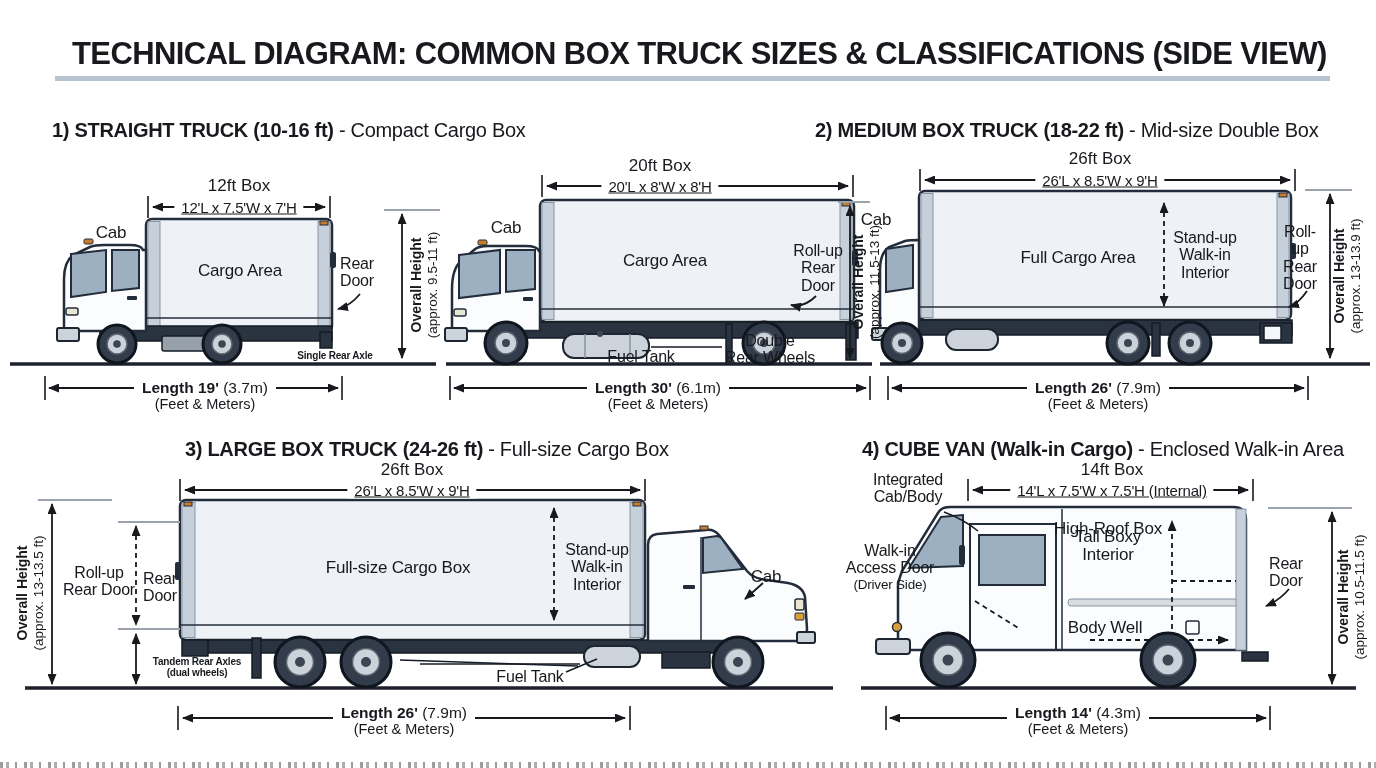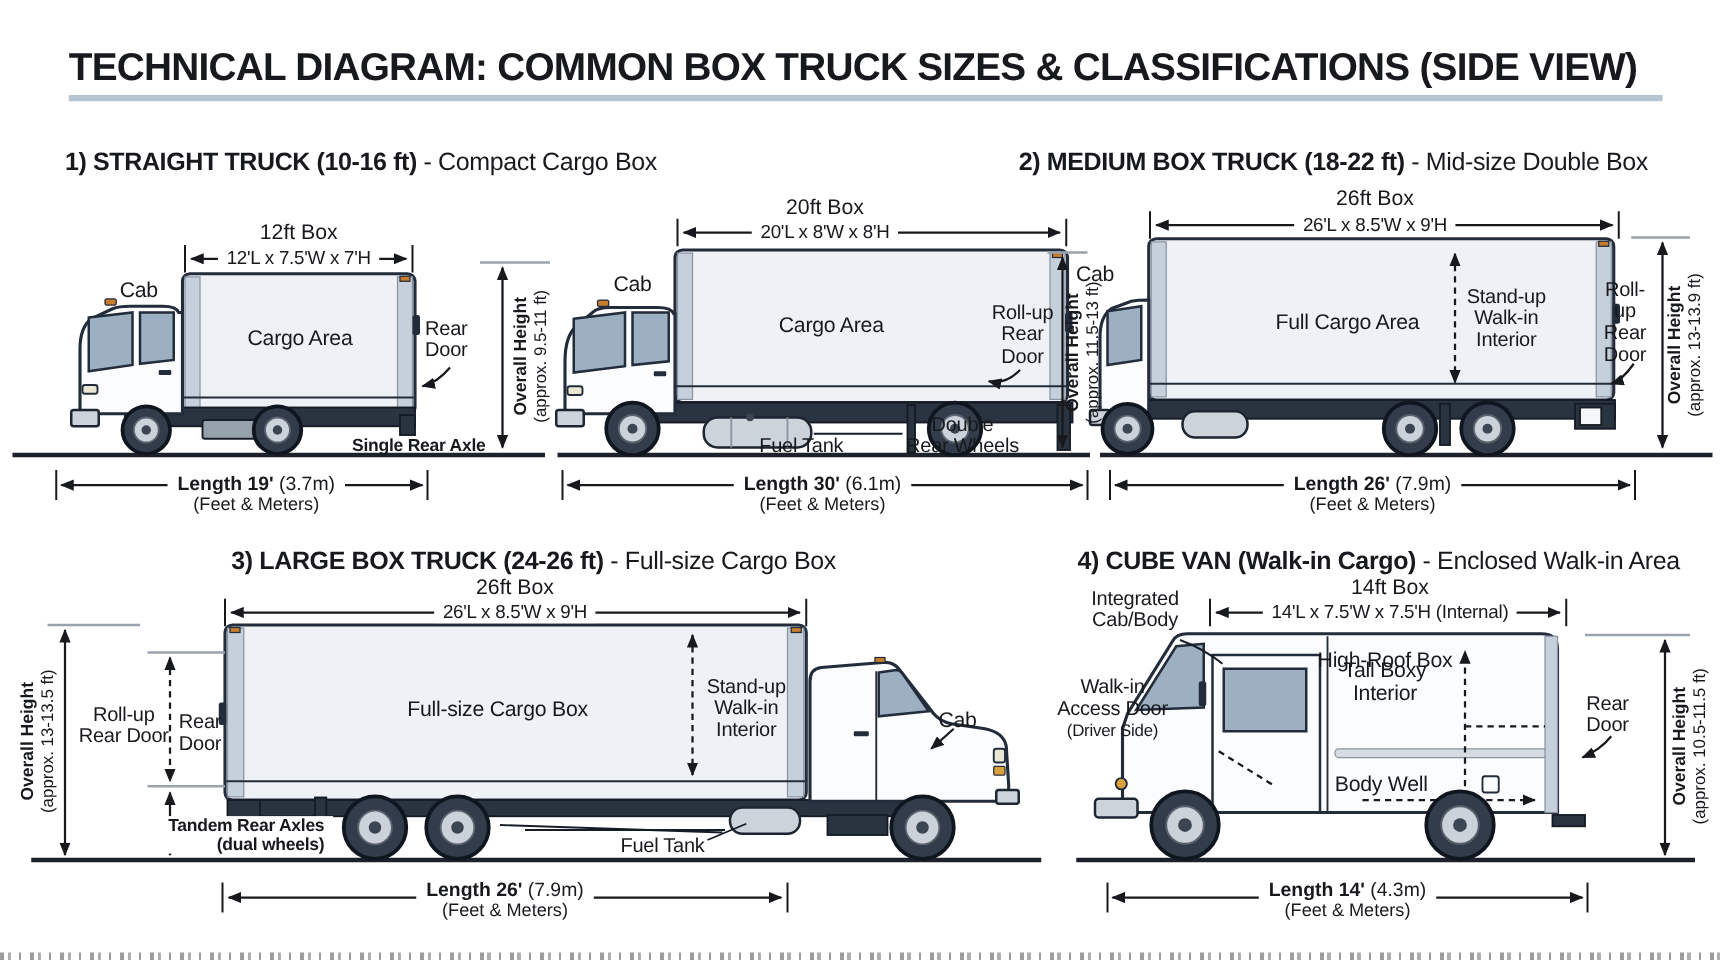--- a/index.html
+++ b/index.html
@@ -1,31 +1,31 @@
 <!DOCTYPE html>
 <html><head>
 <meta charset="utf-8">
 <style>
   html,body{margin:0;padding:0;background:#ffffff;}
   #canvas{position:relative;width:1376px;height:768px;background:#ffffff;overflow:hidden;
           font-family:"Liberation Sans","DejaVu Sans",sans-serif;color:#17191d;}
   .abs{position:absolute;}
-  .title{position:absolute;font-size:31px;letter-spacing:-0.6px;white-space:nowrap;font-weight:600;color:#17191d;}
+  .title{position:absolute;font-size:31px;letter-spacing:-0.6px;white-space:nowrap;font-weight:600;color:#17191d;margin-left:17px;}
   .title b{font-weight:800;}
   .underline{position:absolute;background:#b6c4d1;}
   .heading{position:absolute;font-size:20px;letter-spacing:-0.3px;white-space:nowrap;font-weight:500;}
   .heading b{font-weight:800;}
   .lbl{position:absolute;transform:translate(-50%,-50%);text-align:center;font-size:16px;
        line-height:1.08;white-space:pre-line;font-weight:500;letter-spacing:-0.2px;}
   .lbl.big{font-size:17px;}
-  .lbl.sm{font-size:14px;font-weight:600;text-align:right;}
+  .lbl.sm{font-size:10px;font-weight:600;}
   .lbl.tiny{font-size:13.5px;}
   .onLine{background:#ffffff;padding:0 7px;}
   .dimtxt{position:absolute;transform:translate(-50%,-50%);font-size:15px;font-weight:500;
-          white-space:nowrap;background:#fff;padding:0 7px;letter-spacing:-0.2px;}
+          white-space:nowrap;background:#fff;padding:0 7px;letter-spacing:-0.2px;text-decoration:underline;}
   .boxtitle{position:absolute;transform:translate(-50%,-50%);font-size:17px;font-weight:500;white-space:nowrap;}
   .len1{position:absolute;transform:translate(-50%,-50%);font-size:15.5px;white-space:nowrap;
         background:#fff;padding:0 8px;}
   .len1 b{font-weight:700;}
   .len2{position:absolute;transform:translate(-50%,-50%);font-size:14.5px;white-space:nowrap;background:#fff;padding:0 6px;}
   .rotlbl{position:absolute;transform:translate(-50%,-50%) rotate(-90deg);text-align:center;line-height:1.12;white-space:nowrap;}
   .rotlbl .rb{font-weight:700;font-size:14px;}
   .rotlbl .rr{font-weight:500;font-size:13.5px;}
   .cropstrip{position:absolute;left:0;top:762px;width:1376px;height:6px;opacity:.55;
      background:repeating-linear-gradient(90deg,#4a4a4a 0 3px,transparent 3px 6px,#6b6b6b 6px 9px,transparent 9px 15px,#4a4a4a 15px 17px,transparent 17px 24px);}

